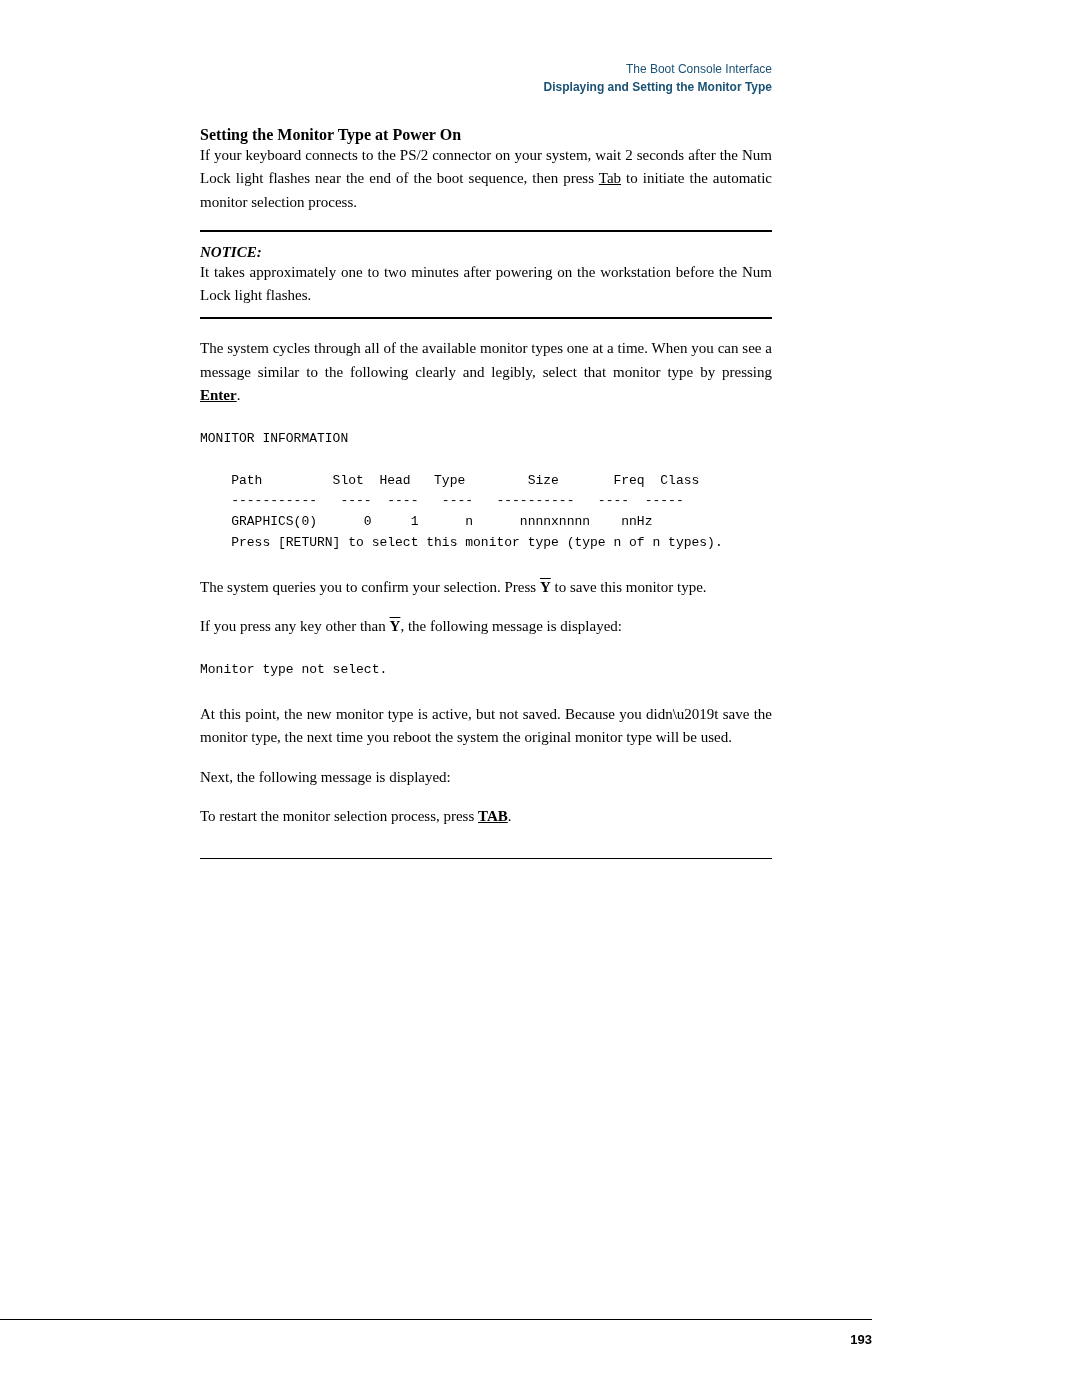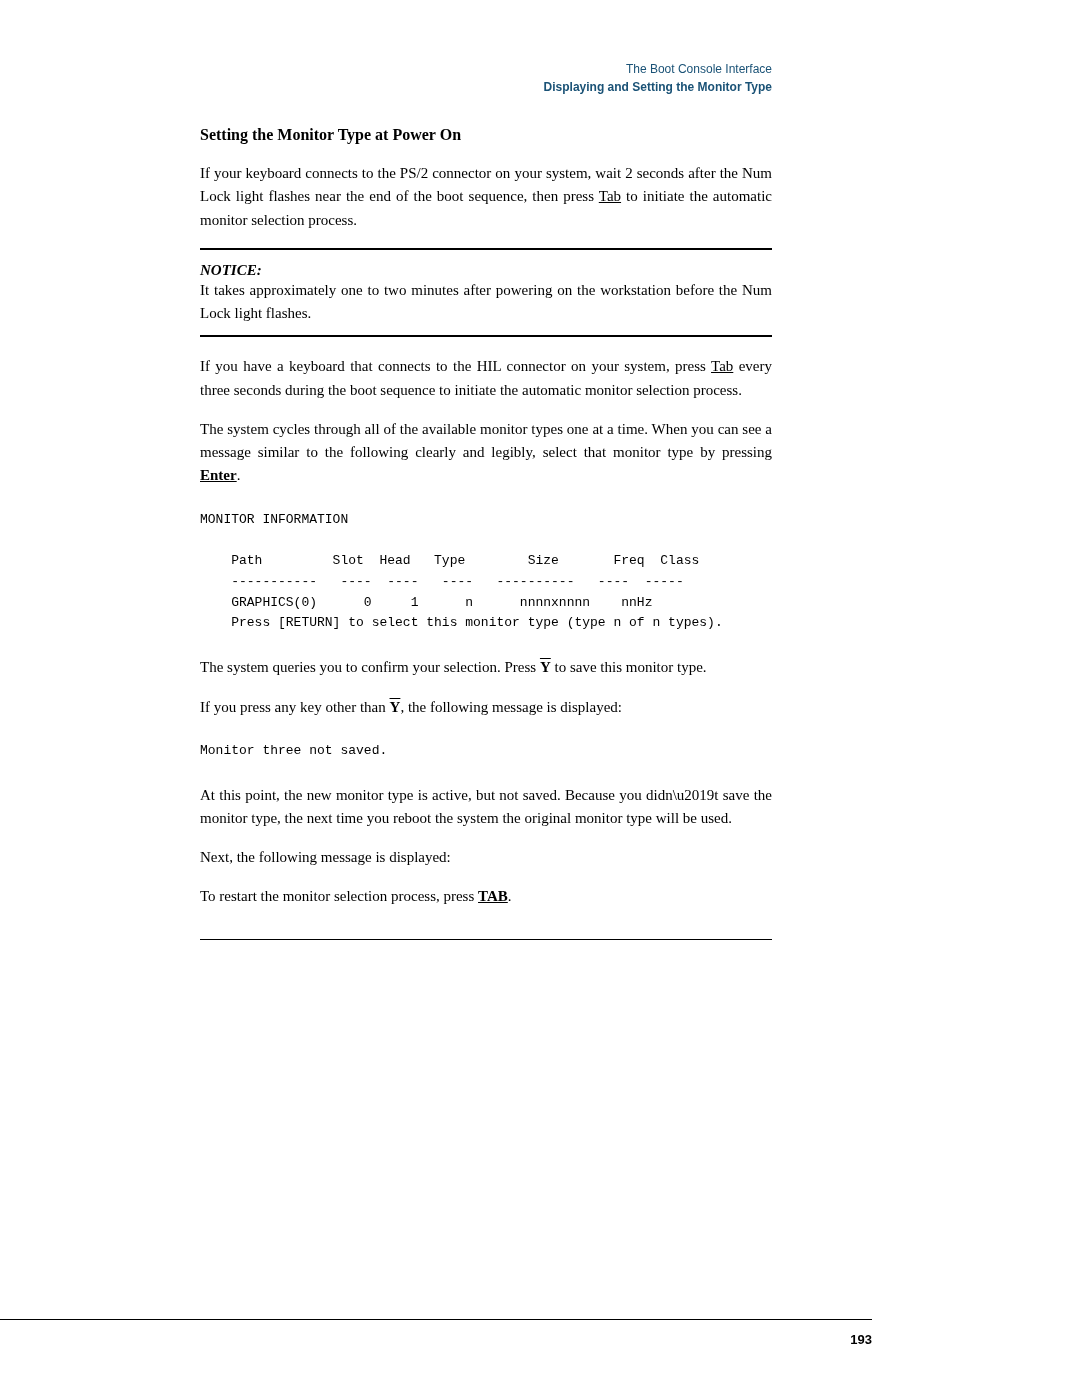--- a/index.html
+++ b/index.html
@@ -47,21 +47,20 @@
     }
 
     .main-content {
       margin-left: 200px;
       margin-right: 100px;
     }
 
     .section-title {
       font-size: 16px;
       font-weight: bold;
-      margin-bottom: 18px;
     }
 
     .body-text {
       font-size: 15px;
       line-height: 1.55;
       margin-bottom: 16px;
       text-align: justify;
     }
 
     .notice-block {
@@ -152,44 +151,41 @@
 
     <p class="body-text">
       If your keyboard connects to the PS/2 connector on your system, wait 2 seconds after the Num Lock light flashes near the end of the boot sequence, then press <span class="underline-text">Tab</span> to initiate the automatic monitor selection process.
     </p>
 
     <div class="notice-block">
       <div class="notice-label">NOTICE:</div>
       <div class="notice-text">It takes approximately one to two minutes after powering on the workstation before the Num Lock light flashes.</div>
     </div>
 
-    <p class="body-text">
-      If you have a keyboard that connects to the HIL connector on your system, press <span class="underline-text">Tab</span> every three seconds during the boot sequence to initiate the automatic monitor selection process.
-    </p>
 
     <p class="body-text">
       The system cycles through all of the available monitor types one at a time. When you can see a message similar to the following clearly and legibly, select that monitor type by pressing <span class="bold-underline">Enter</span>.
     </p>
 
     <div class="code-block"><span>MONITOR INFORMATION</span>
 
     Path         Slot  Head   Type        Size       Freq  Class
     -----------   ----  ----   ----   ----------   ----  -----
     GRAPHICS(0)      0     1      n      nnnnxnnnn    nnHz
     Press [RETURN] to select this monitor type (type n of n types).</div>
 
     <p class="body-text">
       The system queries you to confirm your selection. Press <span style="text-decoration: overline;"><strong>Y</strong></span> to save this monitor type.
     </p>
 
     <p class="body-text">
       If you press any key other than <span style="text-decoration: overline;"><strong>Y</strong></span>, the following message is displayed:
     </p>
 
-    <div class="code-block"><span>Monitor three not saved.</span></div>
+    <div class="code-block"><span>Monitor type not select.</span></div>
 
     <p class="body-text">
       At this point, the new monitor type is active, but not saved. Because you didn\u2019t save the monitor type, the next time you reboot the system the original monitor type will be used.
     </p>
 
     <p class="body-text">Next, the following message is displayed:</p>
 
 
     <p class="body-text">
       To restart the monitor selection process, press <span class="bold-underline">TAB</span>.

